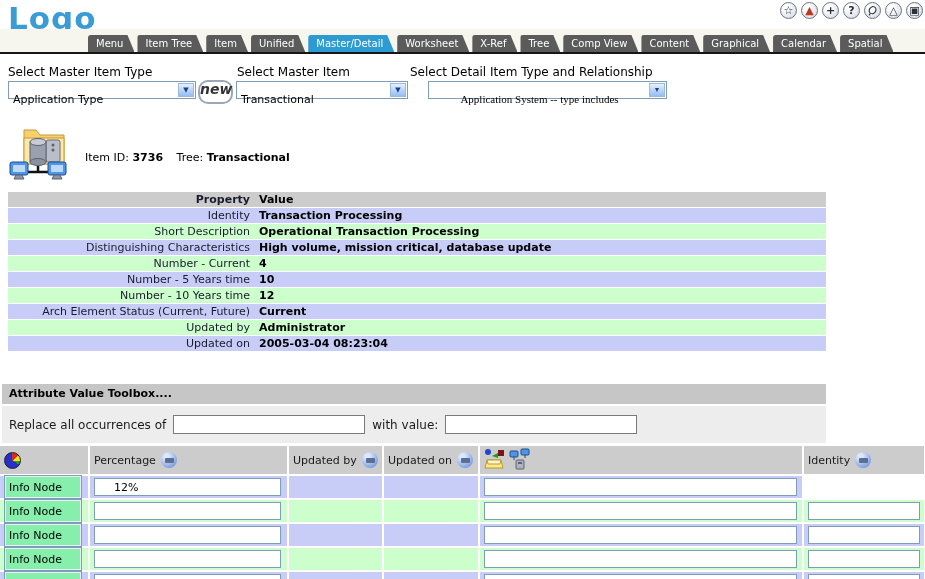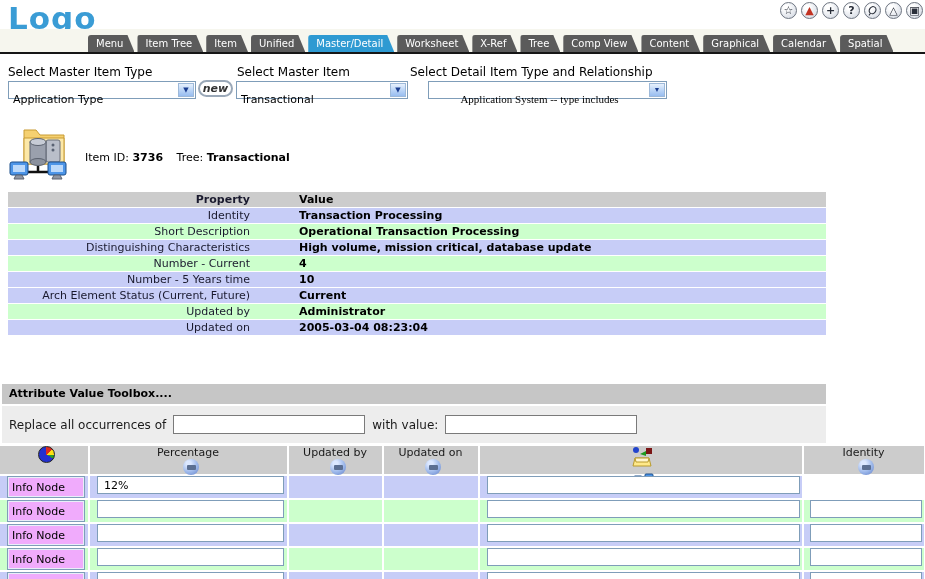--- a/index.html
+++ b/index.html
@@ -28,63 +28,63 @@
   .tab.active { background:#2e9ad2; }
   
   .sel-label { position:absolute; font-size:12px; color:#000; }
   .fake-select { position:absolute; height:18px; border:1px solid #7f9db9; background:#fff;
     font-size:11px; line-height:15px; padding:10px 20px 1px 4px; }
   .fake-select .arrow-btn { position:absolute; right:1px; top:1px; bottom:1px; width:16px;
     background:linear-gradient(#e7f1fd, #c0d8f7 45%, #98bdf0);
     border:1px solid #9db9d9; display:flex; align-items:center; justify-content:center; }
   .fake-select .arrow-btn::after { content:"▼"; font-size:7px; color:#1b3e91; }
   .sel-center { text-align:center;font-family:Liberation Serif, serif; }
-  .new-btn { position:absolute; width:35px; height:17px; border:2px solid #9aa8b8;
+  .new-btn { position:absolute; width:35px; height:24px; border:2px solid #9aa8b8;
     border-radius:10px; background:#fff; font-style:italic; font-weight:bold;
-    font-size:11px; text-align:center; line-height:14px; color:#333; cursor:default; }
+    font-size:14px; text-align:center; line-height:14px; color:#333; cursor:default; }
   
   .item-icon { position:absolute; left:6px; top:122px; }
   .item-line { position:absolute; left:85px; top:151px; font-size:11px; }
   .item-line b { margin-right:10px; }
   
   .ptable { position:absolute; left:8px; top:192px; width:818px; font-size:11px; }
   .prow { display:grid; grid-template-columns:248px 1fr; margin-bottom:1px; }
   .phead { background:#cccccc; }
   .phead .pc1, .phead .pc2 { font-weight:bold; }
   .pc1 { text-align:right; padding:1px 6px 1px 0; color:#1a1a2e; line-height:13px; }
-  .pc2 { padding:1px 0 1px 3px; font-weight:bold; line-height:13px;margin-left:40px; }
+  .pc2 { padding:1px 0 1px 3px; font-weight:bold; line-height:13px; }
   .rowblue { background:#c7cdf7; }
   .rowgreen { background:#ccffcc; }
   
   .toolbox { position:absolute; left:2px; top:384px; width:824px; }
   .tb-head { background:#c6c6c6; font-weight:bold; font-size:11px; padding:3px 7px 4px 7px; }
   .tb-body { background:#ededed; margin-top:2px; height:37px; display:flex;
     align-items:center; font-size:12px; padding-left:7px; color:#1a1a1a; }
   .tb-input { width:192px; height:19px; border:1px solid #7a7a7a; background:#fff;
     font-size:11px; padding:1px 3px; margin:0 7px; font-family:"DejaVu Sans", sans-serif; }
   
   .dtable { position:absolute; left:0; top:446px; width:927px; }
   .drow { display:grid; grid-template-columns:88px 197px 93px 94px 322px 120px;
     gap:2px; margin-bottom:2px; }
   .dhead .dcell { background:#cccccc; height:28px; }
-  .dcell { display:flex; align-items:center; padding-left:4px; height:22px;flex-direction:column; }
+  .dcell { display:flex; align-items:center; padding-left:4px; height:22px; }
   .dlabel { font-size:11px; color:#1a1a1a; margin-right:5px; }
   .sphere { display:inline-block; width:16px; height:16px; border-radius:50%;
     background:radial-gradient(circle at 35% 28%, #dce8ff 15%, #9db8ea 55%, #5f7ec8);
     position:relative; flex:none; }
   .sphere::after { content:""; position:absolute; left:4px; top:6px; width:9px; height:5px;
     background:#5b6f92; border-radius:1px; }
   .pie { width:17px; height:17px; border-radius:50%; border:1px solid #222; flex:none;
     background:conic-gradient(#d92b1f 0 14%, #ffe011 14% 27%, #2a9a2a 27% 34%, #2330cf 34% 100%); }
   .din { height:18px; border:1px solid #7f9db9; background:#fff; font-size:11px;
-    padding:1px 6px; font-family:"DejaVu Sans", sans-serif; }
+    padding:1px 19px; font-family:"DejaVu Sans", sans-serif; }
   .din.pct { width:187px; }
   .din.wide { width:313px; }
   .din.ident { width:112px; }
-  .node-btn { width:78px; height:24px; background:#f0abfc; border:1px solid #7f9db9;
+  .node-btn { width:78px; height:24px; background:#86efac; border:1px solid #7f9db9;
     box-shadow:0 0 0 1px #e8eef8 inset; font-size:11px; text-align:left;
     padding:1px 4px; font-family:"DejaVu Sans", sans-serif; cursor:default; }
   .hicons { display:flex; gap:2px; align-items:center; }
 </style>
 </head>
 <body>
 
 <div class="hdr">
   <div class="logo">Logo</div>
   <div class="top-icons"><span class="circle-icon">
@@ -174,20 +174,24 @@
         <div class="pc1">Distinguishing Characteristics</div>
         <div class="pc2">High volume, mission critical, database update</div>
       </div>
       <div class="prow rowgreen">
         <div class="pc1">Number - Current</div>
         <div class="pc2">4</div>
       </div>
       <div class="prow rowblue">
         <div class="pc1">Number - 5 Years time</div>
         <div class="pc2">10</div>
+      </div>
+      <div class="prow rowgreen">
+        <div class="pc1">Number - 10 Years time</div>
+        <div class="pc2">12</div>
       </div>
       <div class="prow rowblue">
         <div class="pc1">Arch Element Status (Current, Future)</div>
         <div class="pc2">Current</div>
       </div>
       <div class="prow rowgreen">
         <div class="pc1">Updated by</div>
         <div class="pc2">Administrator</div>
       </div>
       <div class="prow rowblue">

